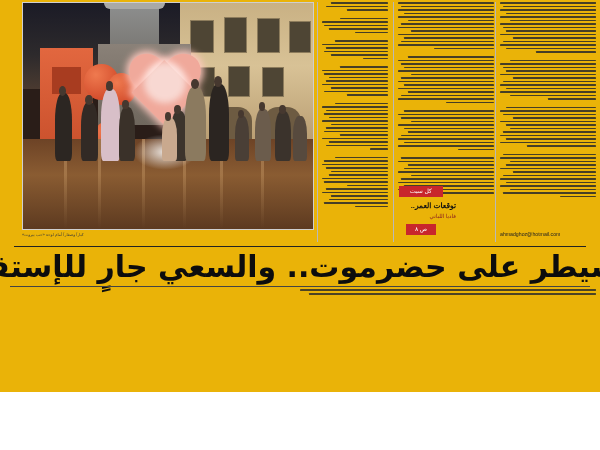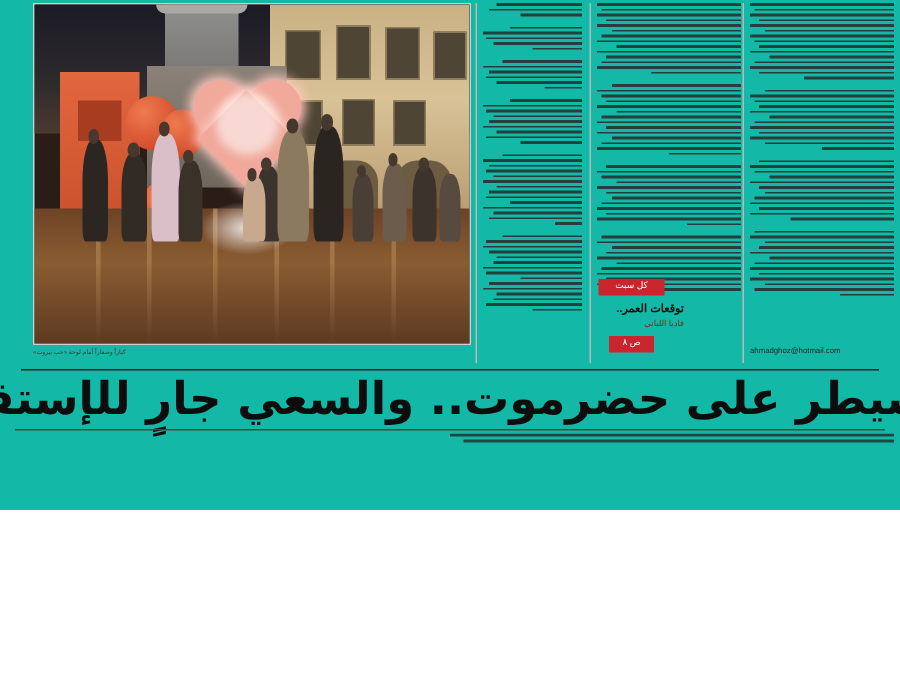--- a/index.html
+++ b/index.html
@@ -1,17 +1,17 @@
 <!DOCTYPE html>
 <html><head>
 <meta charset="utf-8">
 <style>
   html,body{margin:0;padding:0;background:#ffffff;}
   body{width:600px;height:450px;overflow:hidden;font-family:"Liberation Sans",sans-serif;}
-  #page{position:relative;width:600px;height:340px;background:#14b8a6;}
+  #page{position:relative;width:600px;height:392px;background:#eab308;}
 
   
   .ar{direction:rtl;unicode-bidi:embed;text-align:justify;color:#1a1a1a;}
   .col-rule{position:absolute;background:#b9b9b9;width:1px;}
   .hairline{position:absolute;background:#7a7a7a;height:1px;}
 
   
   .txtblock{position:absolute;overflow:hidden;}
   .txtblock .ln{
     height:1.6px;background:#2b2b2b;margin-bottom:2.35px;border-radius:.4px;opacity:.82;

